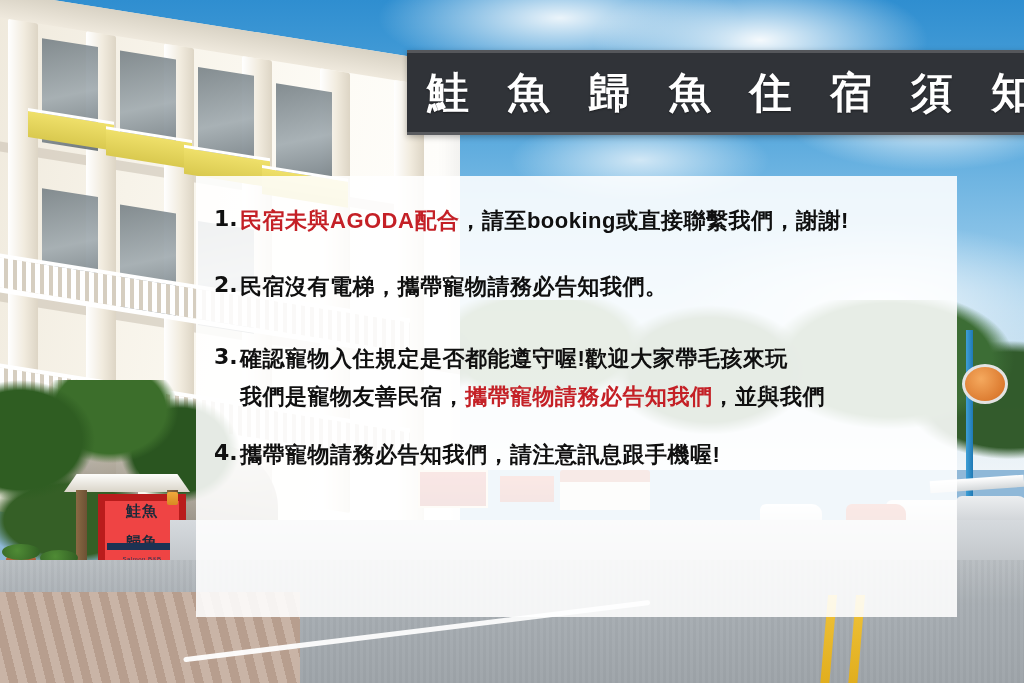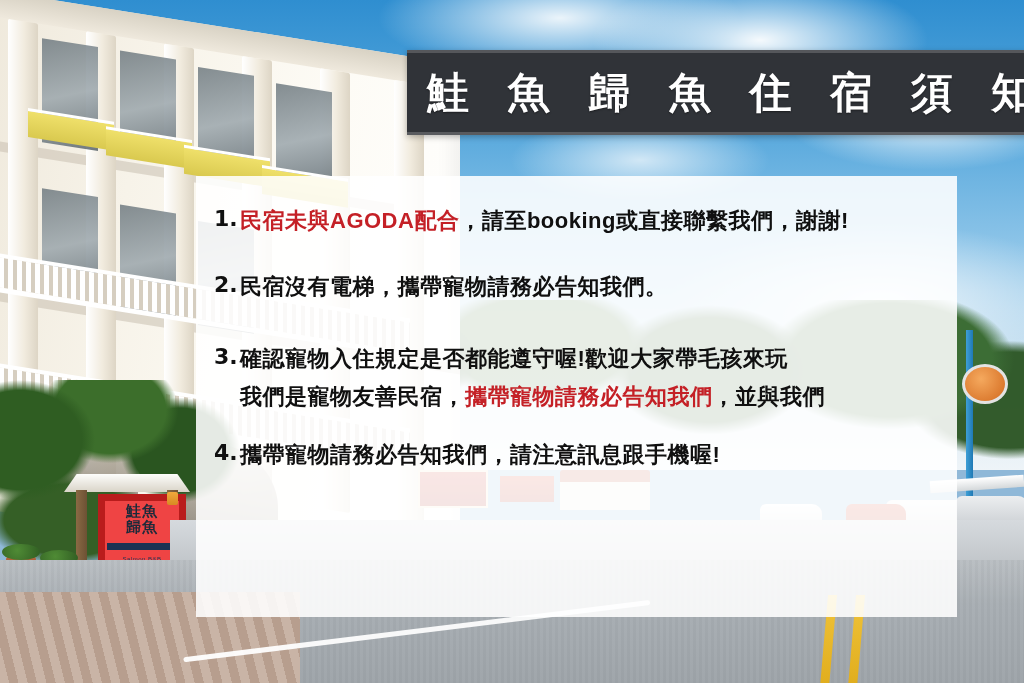--- a/index.html
+++ b/index.html
@@ -207,21 +207,21 @@
     <div class="shopsign"></div>
     <div class="shopsign2"></div>
     <div class="pavilion"></div>
 
     <div class="kiosk">
       <div class="roof"></div>
       <div class="post-l"></div>
       <div class="post-r"></div>
       <div class="panel-face panel" style="position:absolute;left:17px;top:20px;width:74px;height:62px;background:#ef4444;border:7px solid #b91c1c;margin-left:9px;">
         <div class="kanji">鮭魚</div>
-        <div class="kanji" style="top:18px">歸魚</div>
+        <div class="kanji" style="top:33px">歸魚</div>
         <div class="strip"></div>
         <div class="en">Salmon B&amp;B</div>
       </div>
       <div class="lantern" style="left:4px;top:88px"></div>
       <div class="lantern" style="left:44px;top:92px"></div>
       <div class="lantern" style="left:78px;top:90px"></div>
       <div class="lantern" style="left:95px;top:18px"></div>
       <div class="base"></div>
     </div>
 

